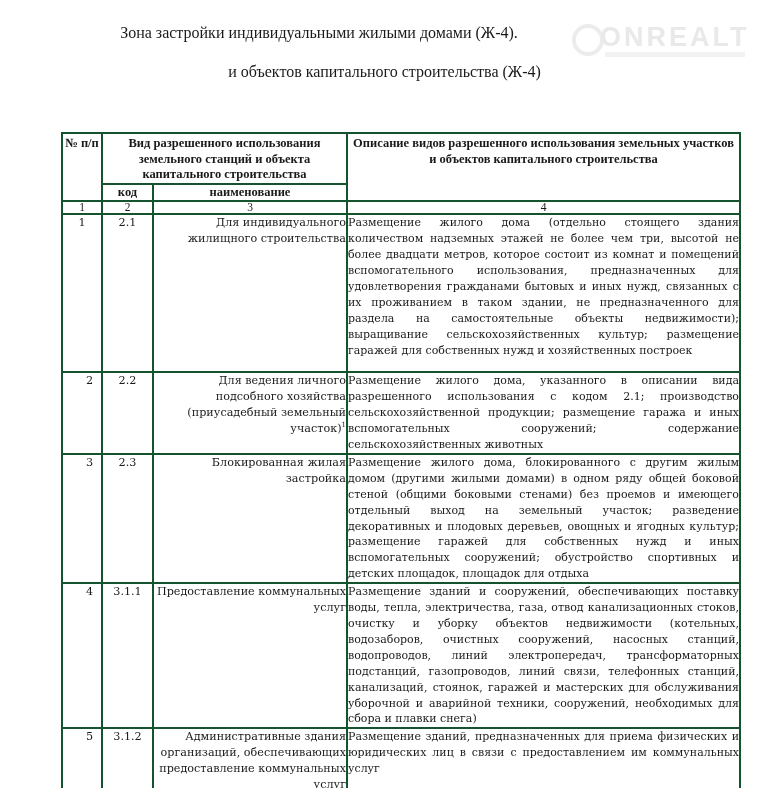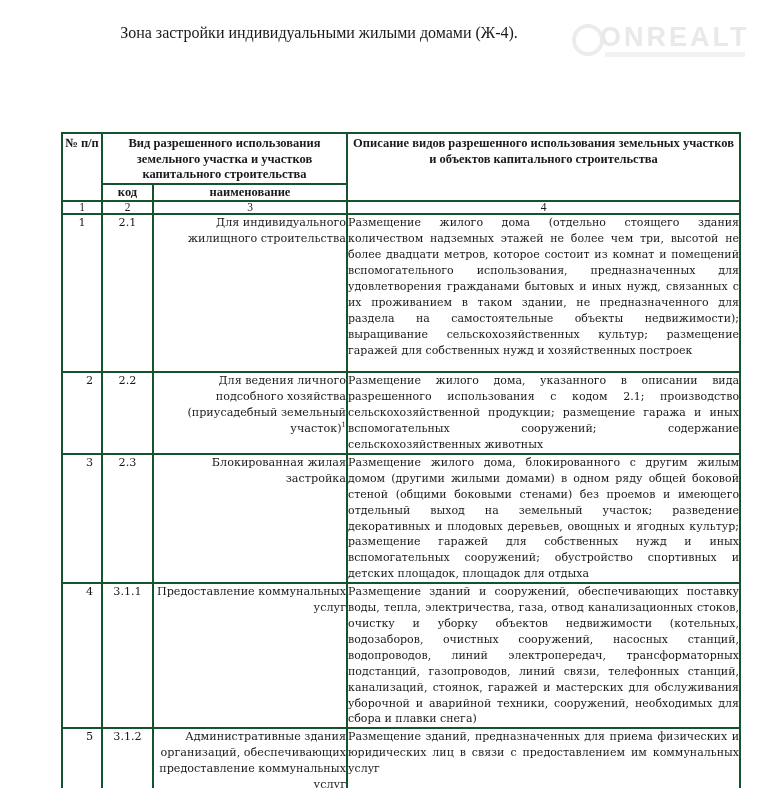--- a/index.html
+++ b/index.html
@@ -60,33 +60,34 @@
   </style>
 </head>
 <body>
 
 <div class="watermark-circle"></div>
 <div class="watermark">ONREALT</div>
 <div class="watermark-sub"></div>
 
 <div class="title">Зона застройки индивидуальными жилыми домами (Ж-4).</div>
 <div class="subtitle">
+  <div>и объектов капитального строительства (Ж-4)</div>
 </div>
 
 <table class="main">
   <colgroup>
     <col style="width:40px">
     <col style="width:51px">
     <col style="width:194px">
     <col style="width:393px">
   </colgroup>
   <thead>
     <tr class="hdr">
       <th rowspan="2" class="hdr-num">№ п/п</th>
-      <th colspan="2" class="hdr-group">Вид разрешенного использования земельного участка и участков капитального строительства</th>
+      <th colspan="2" class="hdr-group">Вид разрешенного использования земельного станций и объекта капитального строительства</th>
       <th rowspan="2" class="hdr-desc">Описание видов разрешенного использования земельных участков и объектов капитального строительства</th>
     </tr>
     <tr class="hdr sub">
       <th>код</th>
       <th>наименование</th>
     </tr>
     <tr class="colnum">
       <td>1</td>
       <td>2</td>
       <td>3</td>

